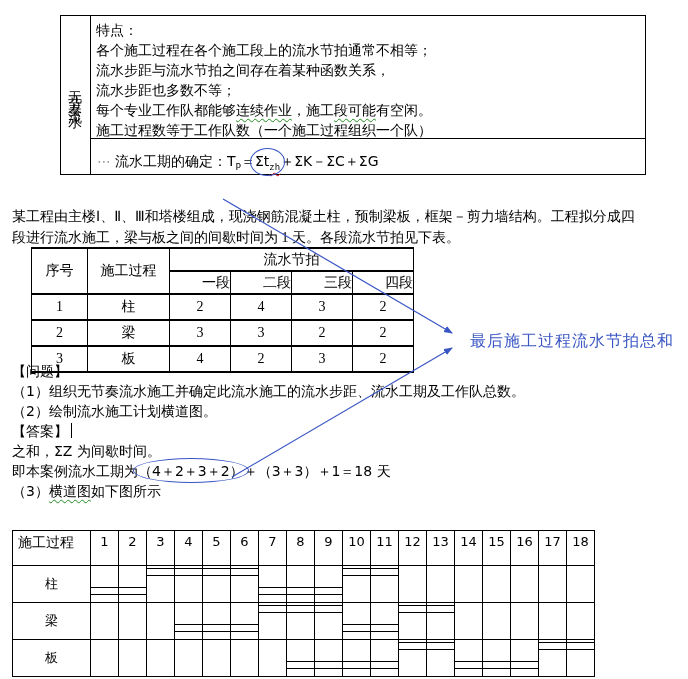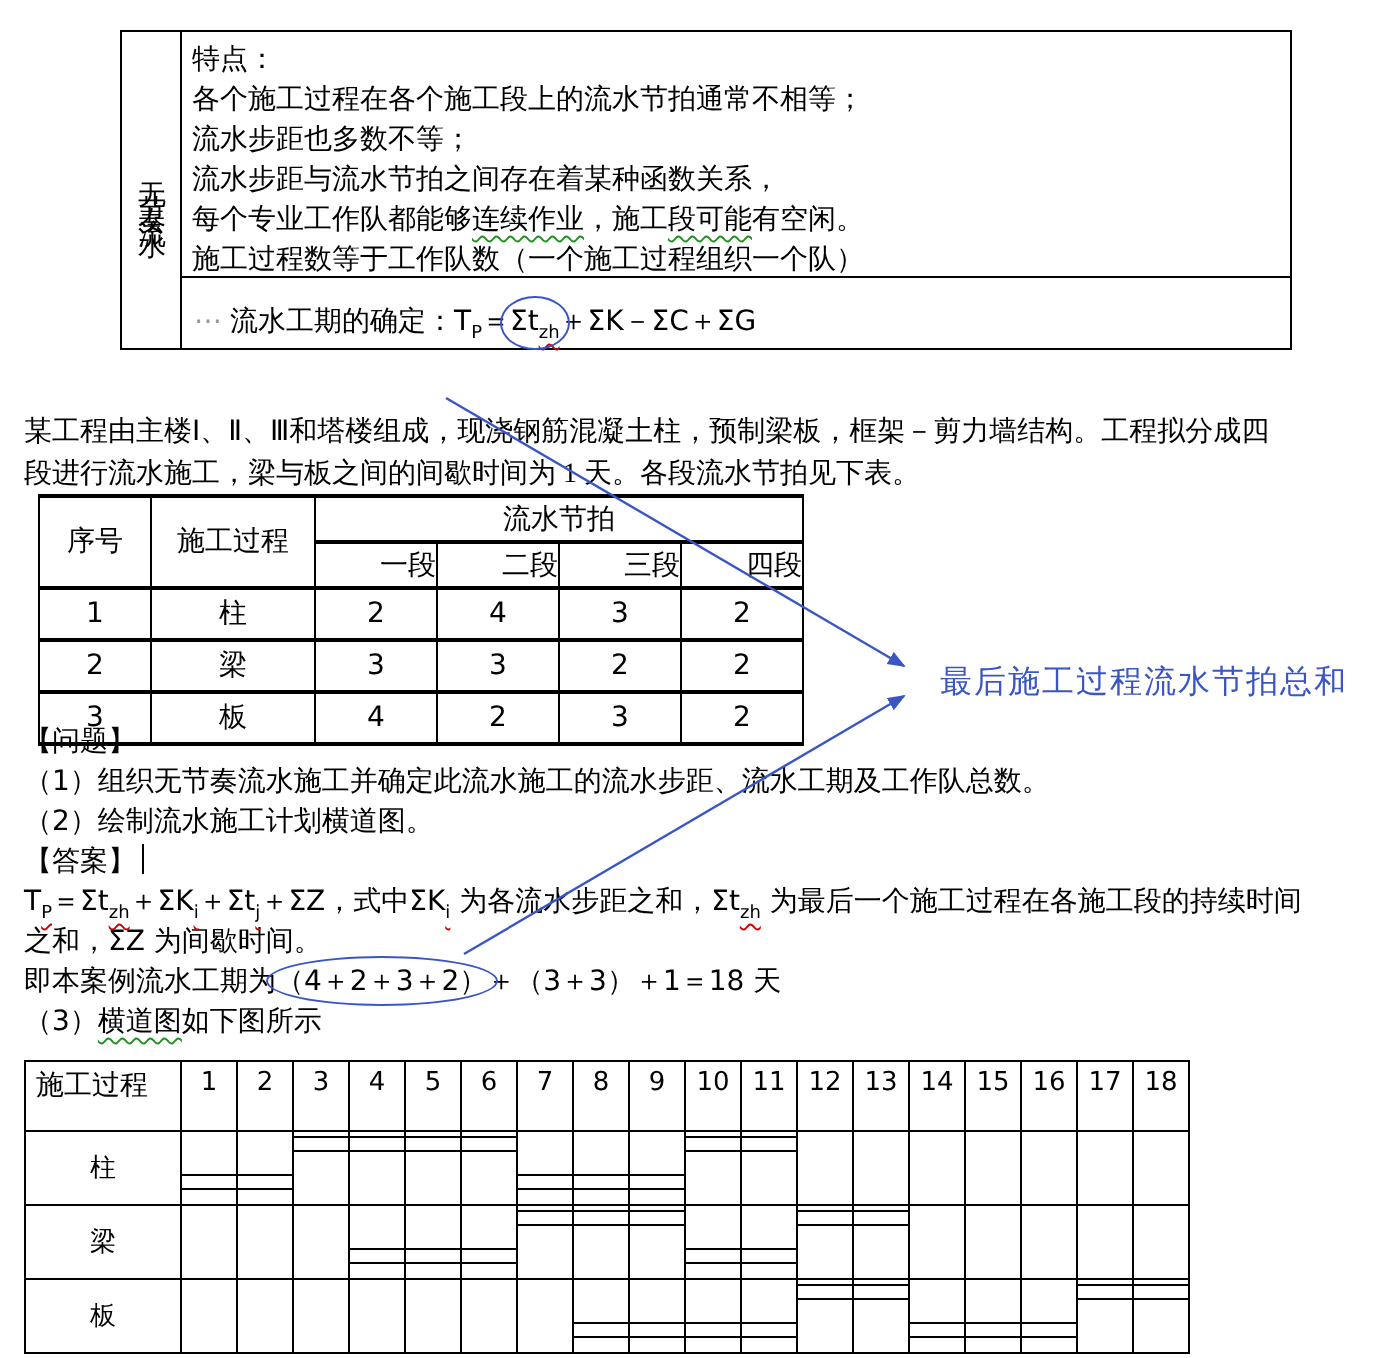--- a/index.html
+++ b/index.html
@@ -7,29 +7,29 @@
         font-family:"DejaVu Sans",sans-serif;font-size:14px;color:#000;}
   
   .info-box{position:absolute;left:12px;top:15px;width:586px;height:160px;border:1px solid #000;display:flex;box-sizing:border-box;margin-left:48px;}
   .side-cell{width:29px;border-right:1px solid #000;display:flex;align-items:center;justify-content:center;}
   .side-cell span{writing-mode:vertical-lr;text-orientation:upright;letter-spacing:6px;font-size:14px;}
   .box-content{flex:1;position:relative;padding:4px 0 0 5px;line-height:20px;}
   .sub-box{position:absolute;left:-1px;right:-1px;top:122px;bottom:-1px;border:1px solid #000;padding:3px 0 0 6px;box-sizing:border-box;}
   .rule-line2{margin-top:9px;}
   .dots{color:#999;margin-right:4px;}
   .sub{font-size:9px;position:relative;top:4px;}
-  .wavy-red{text-decoration:underline wavy #cc0000 1px;text-underline-offset:2px;}
+  .wavy-red{text-decoration:underline wavy #cc0000 1px;text-underline-offset:2px;font-family:Liberation Mono, monospace;}
   .wavy-green{text-decoration:underline wavy #1e8f1e 1px;text-underline-offset:3px;text-align:right;}
   .circled{position:relative;display:inline-block;}
   .circled::after{content:"";position:absolute;left:-5px;right:-5px;top:-3px;bottom:-2px;
                   border:1px solid #3a56c4;border-radius:50%;pointer-events:none;}
   
   .intro{position:absolute;left:12px;top:206px;width:672px;line-height:21px;font-family:Liberation Serif, serif;}
   
-  .rhythm{position:absolute;left:19px;top:247px;border-collapse:collapse;table-layout:fixed;}
+  .rhythm{position:absolute;left:31px;top:247px;border-collapse:collapse;table-layout:fixed;font-family:Liberation Serif, serif;}
   .rhythm td{border:1px solid #000;border-top-width:2px;border-bottom-width:2px;
              text-align:center;font-size:14px;padding:0;}
   .rhythm .h1 td{height:21px;}
   .rhythm .h2 td{height:21px;text-align:right;}
   .rhythm .dr td{height:24px;}
   
   .qa{position:absolute;left:12px;top:361px;width:672px;line-height:20px;}
   .qa .line{height:20px;white-space:nowrap;}
   .cursor{display:inline-block;width:1px;height:15px;border-left:1.5px solid #000;vertical-align:-2px;margin-left:3px;}
   
@@ -50,22 +50,22 @@
 
 <div class="page">
 
   <div class="info-box">
     <div class="side-cell">
       <span>无节奏流水</span>
     </div>
     <div class="box-content">
       <div class="line">特点：</div>
       <div class="line">各个施工过程在各个施工段上的流水节拍通常不相等；</div>
+      <div class="line">流水步距与流水节拍之间存在着某种函数关系，</div>
       <div class="line">流水步距也多数不等；</div>
-      <div class="line">流水步距与流水节拍之间存在着某种函数关系，</div>
       <div class="line"><span>每个专业工作队都能够</span><span class="wavy-green">连续作业</span><span>，施工</span><span class="wavy-green">段可能</span><span>有空闲。</span></div>
       <div class="line">施工过程数等于工作队数（一个施工过程组织一个队）</div>
       <div class="sub-box">
         <div class="line rule-line2">
           <span class="dots">⋯</span><span>流水工期的确定：</span><span>T</span><span class="sub">P</span><span>＝</span><span class="circled"><span>Σt</span><span class="sub wavy-red">zh</span></span><span>＋ΣK－ΣC＋ΣG</span>
         </div>
       </div>
     </div>
   </div>
 
@@ -122,21 +122,20 @@
   </tbody>
     </table>
 
   <div class="annotation">最后施工过程流水节拍总和</div>
 
   <div class="qa">
     <div class="line">【问题】</div>
     <div class="line">（1）组织无节奏流水施工并确定此流水施工的流水步距、流水工期及工作队总数。</div>
     <div class="line">（2）绘制流水施工计划横道图。</div>
     <div class="line"><span>【答案】</span><span class="cursor"></span></div>
-    <div class="line"><span>T</span><span class="sub wavy-red">P</span><span>＝Σt</span><span class="sub wavy-red">zh</span><span>＋ΣK</span><span class="sub wavy-red">i</span><span>＋Σt</span><span class="sub wavy-red">j</span><span>＋ΣZ，式中ΣK</span><span class="sub wavy-red">i</span><span> 为各流水步距之和，Σt</span><span class="sub wavy-red">zh</span><span> 为最后一个施工过程在各施工段的持续时间</span></div>
     <div class="line">之和，ΣZ 为间歇时间。</div>
     <div class="line"><span>即本案例流水工期为</span><span class="circled">（4＋2＋3＋2）</span><span>＋（3＋3）＋1＝18 天</span></div>
     <div class="line"><span>（3）</span><span class="wavy-green">横道图</span><span>如下图所示</span></div>
   </div>
 
   <div class="gantt">
     <table>
       <colgroup>
           <col style="width:78px">
           <col span="18" style="width:28px">

